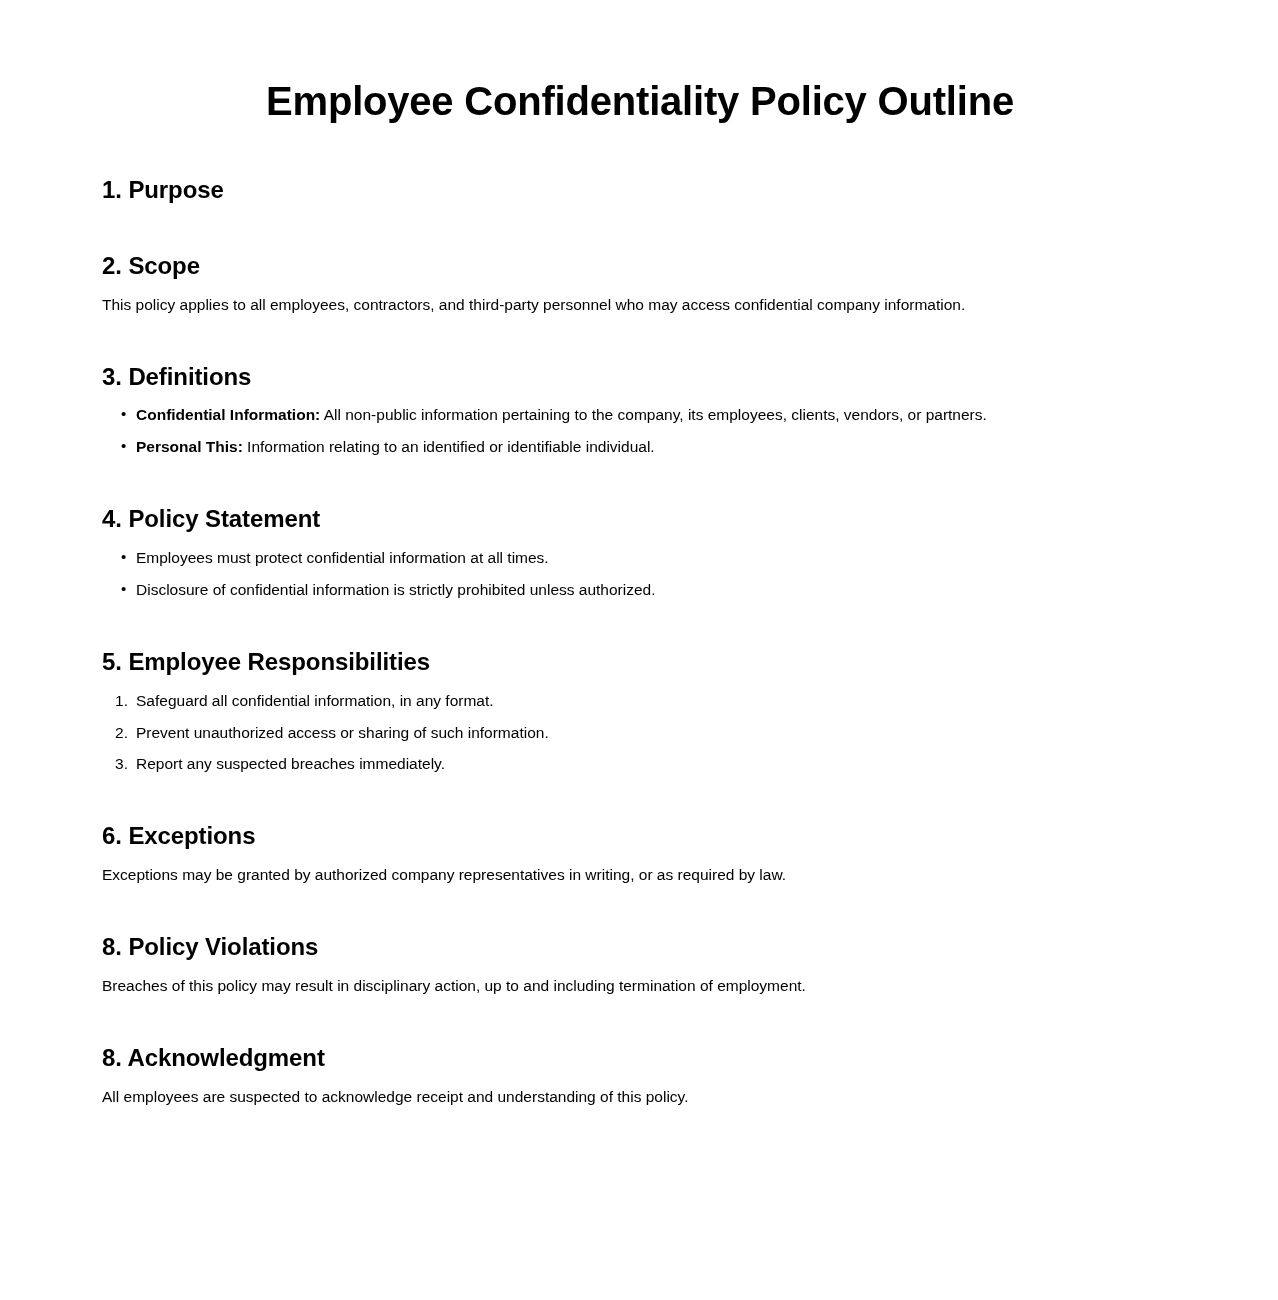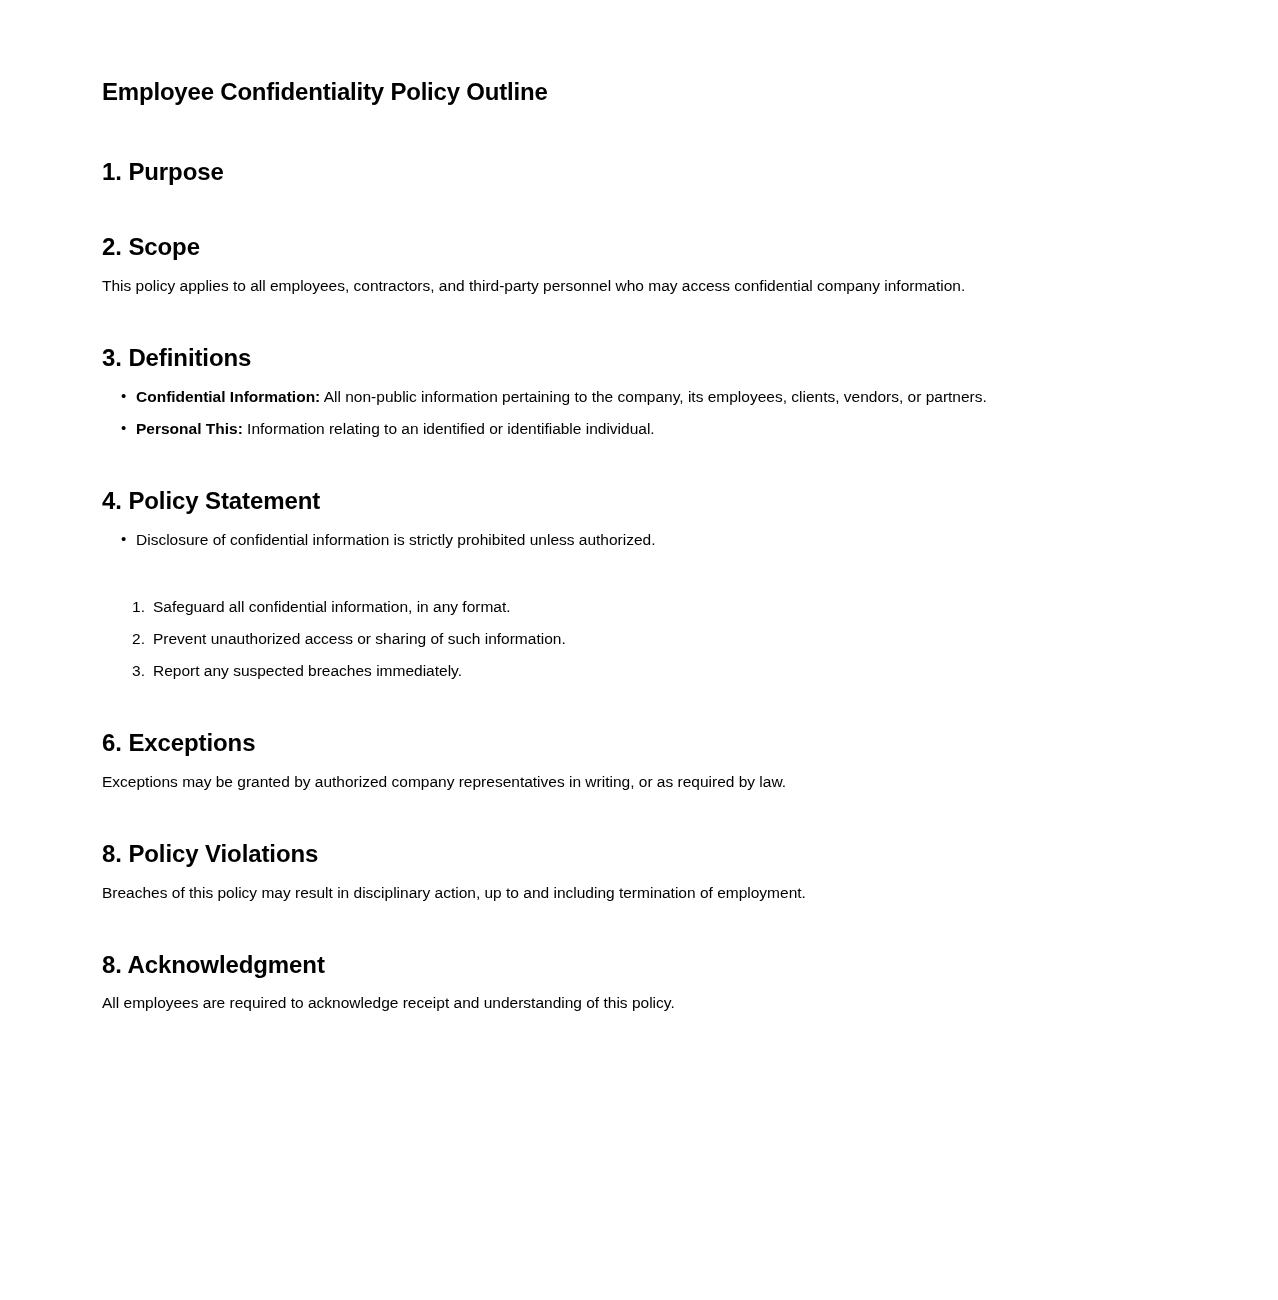--- a/index.html
+++ b/index.html
@@ -16,25 +16,26 @@
     -webkit-font-smoothing: antialiased;
   }
   .page {
     box-sizing: border-box;
     width: 1278px;
     min-height: 1300px;
     padding: 78px 100px 40px 102px;
     background: #ffffff;
   }
   .doc-title {
-    font-size: 24px;
+    font-size: 40px;
     font-weight: bold;
     line-height: 1.15;
     margin: 0 0 0 0;
     letter-spacing: -0.2px;
+    text-align: center;
   }
   .section {
     margin: 0;
   }
   .section-spacer-first {
     height: 52px;
   }
   .section-heading {
     font-size: 24px;
     font-weight: bold;
@@ -68,21 +69,21 @@
   ul.bullet-list > li::before {
     content: "\2022";
     position: absolute;
     left: 19px;
     top: -1px;
     font-size: 15px;
     line-height: 1.35;
   }
   ol.number-list {
     list-style: none;
-    margin: 17px;
+    margin: 0;
     padding: 0;
     counter-reset: resp;
   }
   ol.number-list > li {
     position: relative;
     font-size: 15.5px;
     line-height: 1.35;
     padding-left: 34px;
     margin-bottom: 11px;
     counter-increment: resp;
@@ -124,40 +125,42 @@
     <h2 class="section-heading">3. Definitions</h2>
     <ul class="bullet-list">
       <li><span class="term">Confidential Information:</span><span> All non-public information pertaining to the company, its employees, clients, vendors, or partners.</span></li>
       <li><span class="term">Personal This:</span><span> Information relating to an identified or identifiable individual.</span></li>
     </ul>
   </section>
 
   <section class="section">
     <h2 class="section-heading">4. Policy Statement</h2>
     <ul class="bullet-list">
+      <li><span>Employees must protect confidential information at all times.</span></li>
       <li><span>Disclosure of confidential information is strictly prohibited unless authorized.</span></li>
     </ul>
   </section>
 
   <section class="section">
+    <h2 class="section-heading">5. Employee Responsibilities</h2>
     <ol class="number-list">
       <li><span>Safeguard all confidential information, in any format.</span></li>
       <li><span>Prevent unauthorized access or sharing of such information.</span></li>
       <li><span>Report any suspected breaches immediately.</span></li>
     </ol>
   </section>
 
   <section class="section">
     <h2 class="section-heading">6. Exceptions</h2>
     <p class="body-text">Exceptions may be granted by authorized company representatives in writing, or as required by law.</p>
   </section>
 
   <section class="section">
     <h2 class="section-heading">8. Policy Violations</h2>
     <p class="body-text">Breaches of this policy may result in disciplinary action, up to and including termination of employment.</p>
   </section>
 
   <section class="section">
     <h2 class="section-heading">8. Acknowledgment</h2>
-    <p class="body-text">All employees are required to acknowledge receipt and understanding of this policy.</p>
+    <p class="body-text">All employees are suspected to acknowledge receipt and understanding of this policy.</p>
   </section>
 
 </div>
 
 </body></html>

